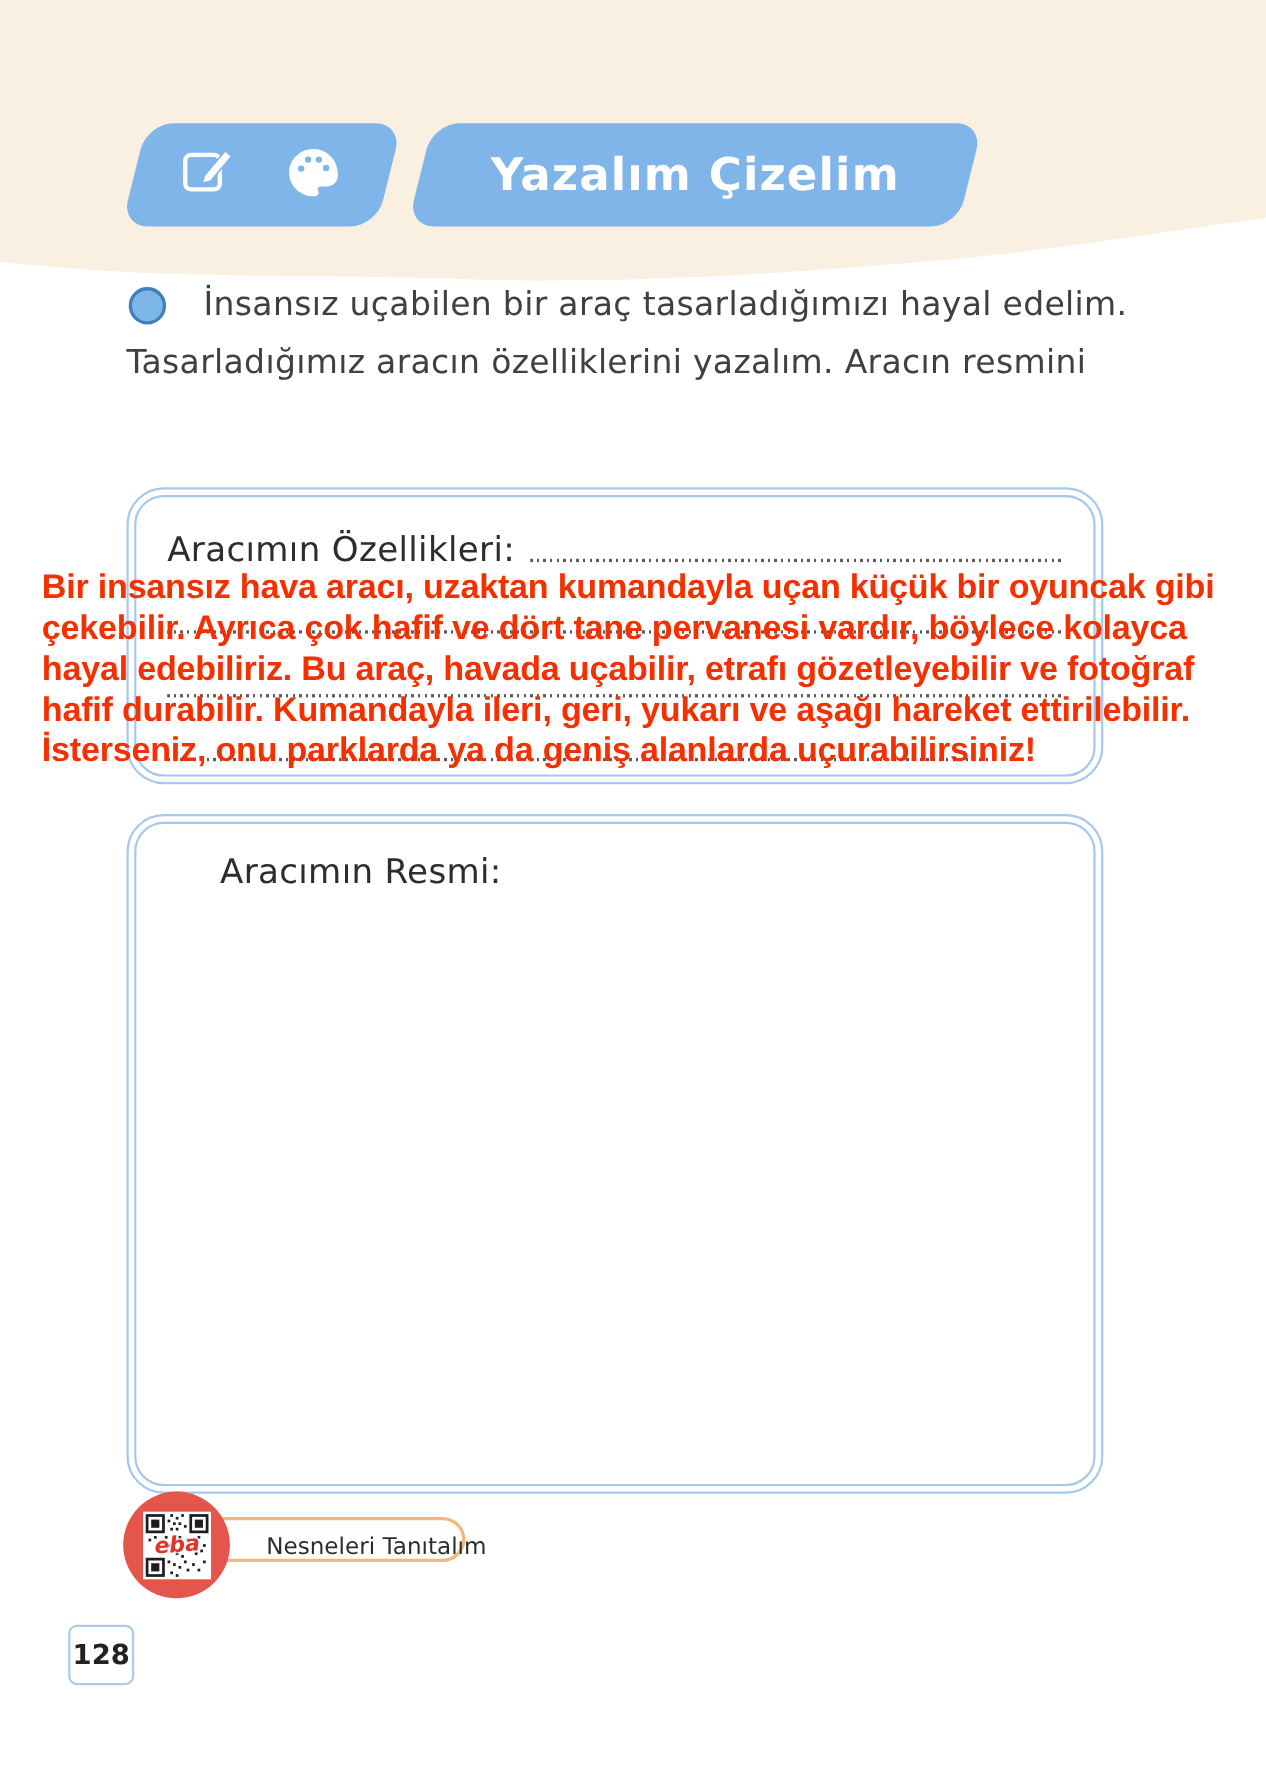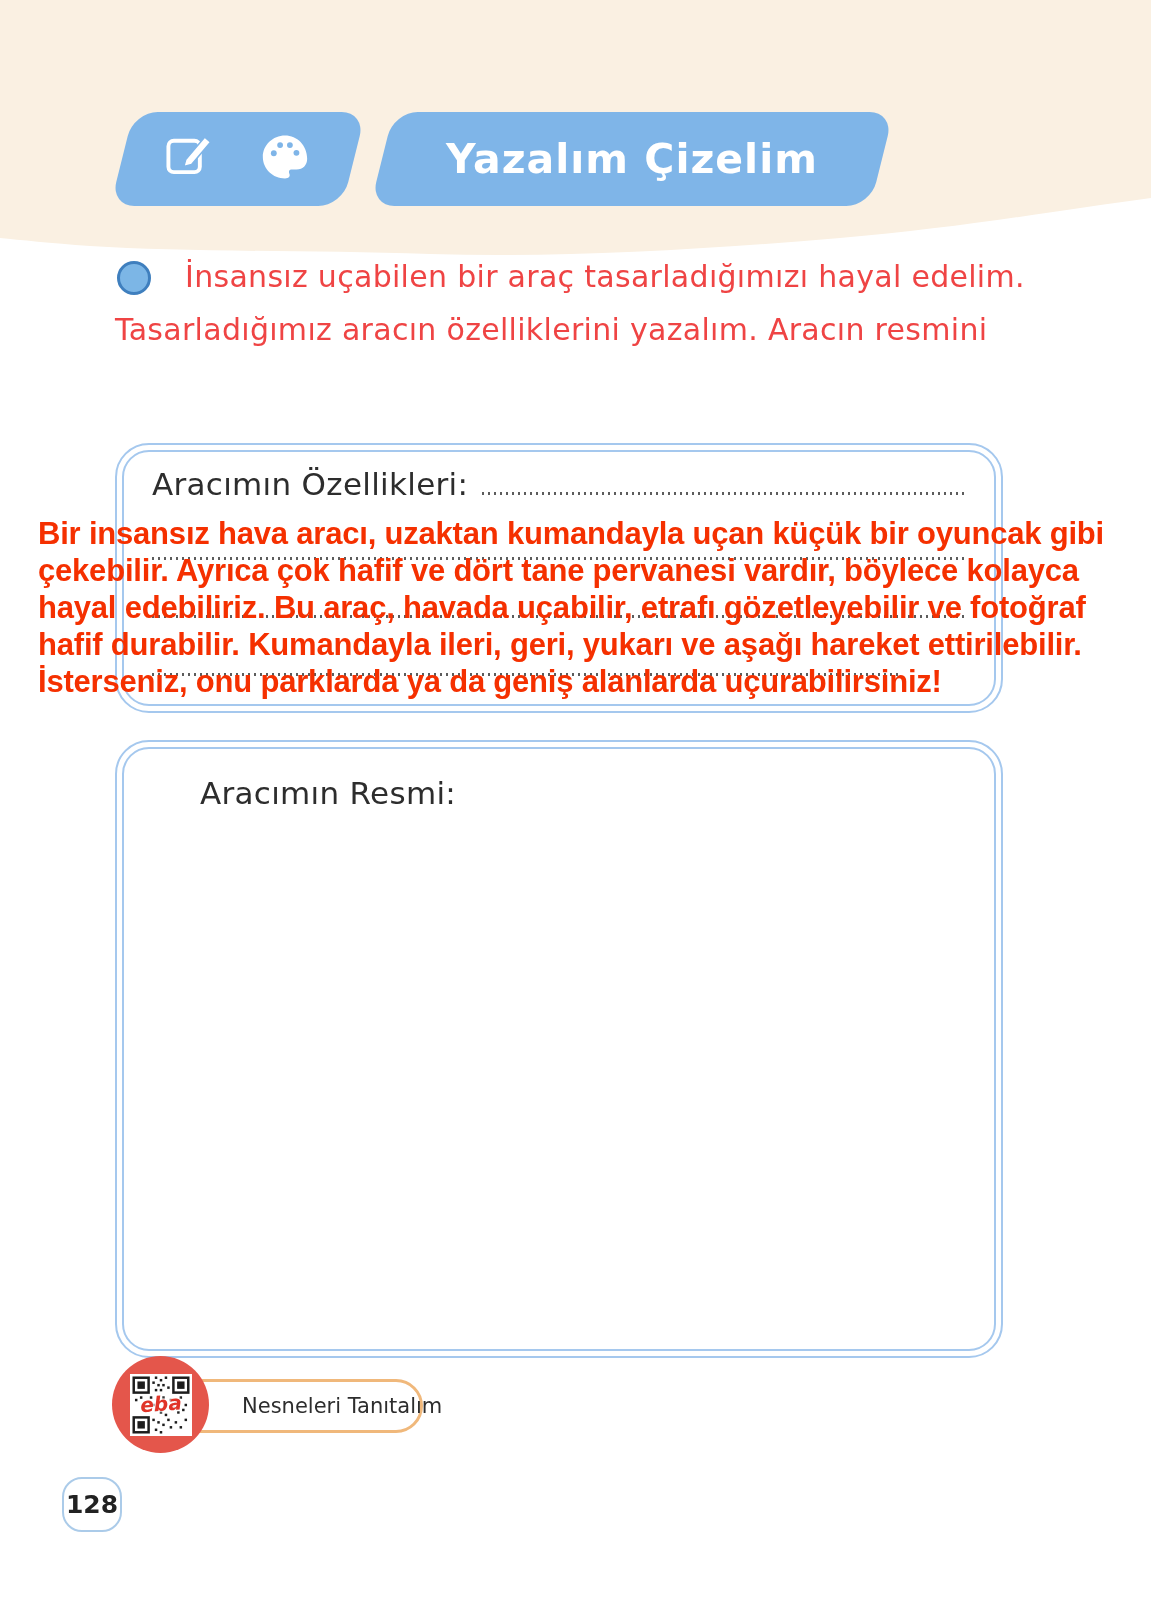--- a/index.html
+++ b/index.html
@@ -18,42 +18,42 @@
   .banner-right { left:382px; width:500px; }
   .banner-inner {
     height:100%; transform:skewX(14deg);
     display:flex; align-items:center; justify-content:center; gap:42px;
   }
   .banner-title { color:#ffffff; font-size:41px; font-weight:600; letter-spacing:1px; white-space:nowrap; }
 
   
   .instruction {
     position:absolute; left:115px; top:250px; width:905px;
-    font-size:30px; line-height:53px; color:#ef4444; letter-spacing:0.3px;
+    font-size:30px; line-height:53px; color:#404040; letter-spacing:0.3px;
   }
   .instr-line { white-space:nowrap; }
   .instr-line.line1 { padding-left:70px; }
   .bullet {
     position:absolute; left:2px; top:11px; width:34px; height:34px;
     border-radius:50%; background:#7cb6e6; border:3px solid #3f7fbe; box-sizing:border-box;
   }
 
   
   .box {
     position:absolute; border:2.5px solid #a5c8ee; border-radius:34px;
     padding:5px; box-sizing:border-box; background:#ffffff;
   }
   .box-inner {
     width:100%; height:100%; border:2px solid #a5c8ee; border-radius:27px;
     box-sizing:border-box; padding:0 28px;
   }
   .features-box { left:115px; top:443px; width:888px; height:270px; }
   .drawing-box  { left:115px; top:740px; width:888px; height:618px; }
 
-  .label-row { display:flex; align-items:flex-end; padding-top:14px; }
+  .label-row { display:flex; align-items:flex-end; padding-top:30px; }
   .box-label { font-size:31px; color:#2d2d2d; white-space:nowrap; letter-spacing:0.3px; }
   .dot-fill {
     flex:1; margin-left:14px; margin-bottom:7px; height:3px;
     background-image:repeating-linear-gradient(90deg,#5c5c5c 0 2.2px, transparent 2.2px 6px);
   }
   .dot-row {
     height:3px; margin-top:55px;
     background-image:repeating-linear-gradient(90deg,#5c5c5c 0 2.2px, transparent 2.2px 6px);
   }
   .dot-row.short { width:92%; }
@@ -62,21 +62,21 @@
   
   .answer {
     position:absolute; left:38px; top:515px; z-index:5;
     color:#f53000; font-family:"Liberation Sans", sans-serif; font-weight:bold;
     font-size:31px; line-height:37px; letter-spacing:-0.2px;
   }
   .answer div { white-space:nowrap; }
 
   
   .footer-pill {
-    position:absolute; left:131px; top:1379px; width:292px; height:54px;
+    position:absolute; left:131px; top:1379px; width:292px; height:41px;
     border:3px solid #f0b87b; border-radius:29px; box-sizing:border-box;
     background:#ffffff; z-index:1;
   }
   .footer-label {
     position:absolute; left:108px; top:0; line-height:48px;
     font-size:21px; color:#2d2d2d; white-space:nowrap;
   }
   .qr-circle {
     position:absolute; left:112px; top:1356px; width:97px; height:97px;
     border-radius:50%; background:#e4564b; z-index:2;
@@ -86,21 +86,21 @@
   .qr-box svg { display:block; }
   .eba-logo {
     position:absolute; left:50%; top:50%; transform:translate(-50%,-55%) rotate(-4deg);
     color:#e03428; font-size:20px; font-style:italic; font-weight:bold;
     text-shadow:0 0 3px #fff, 0 0 3px #fff, 0 0 2px #fff;
   }
 
   
   .page-number {
     position:absolute; left:62px; top:1477px; width:60px; height:55px;
-    border:2.5px solid #abcbe9; border-radius:20px; box-sizing:border-box;
+    border:2.5px solid #abcbe9; border-radius:8px; box-sizing:border-box;
     display:flex; align-items:center; justify-content:center;
     font-size:25px; font-weight:600; color:#222222; background:#ffffff;
   }
 </style>
 </head>
 <body>
 
 <div class="page">
 
   <svg class="top-wave" width="1151" height="280" viewBox="0 0 1151 280" preserveAspectRatio="none">

